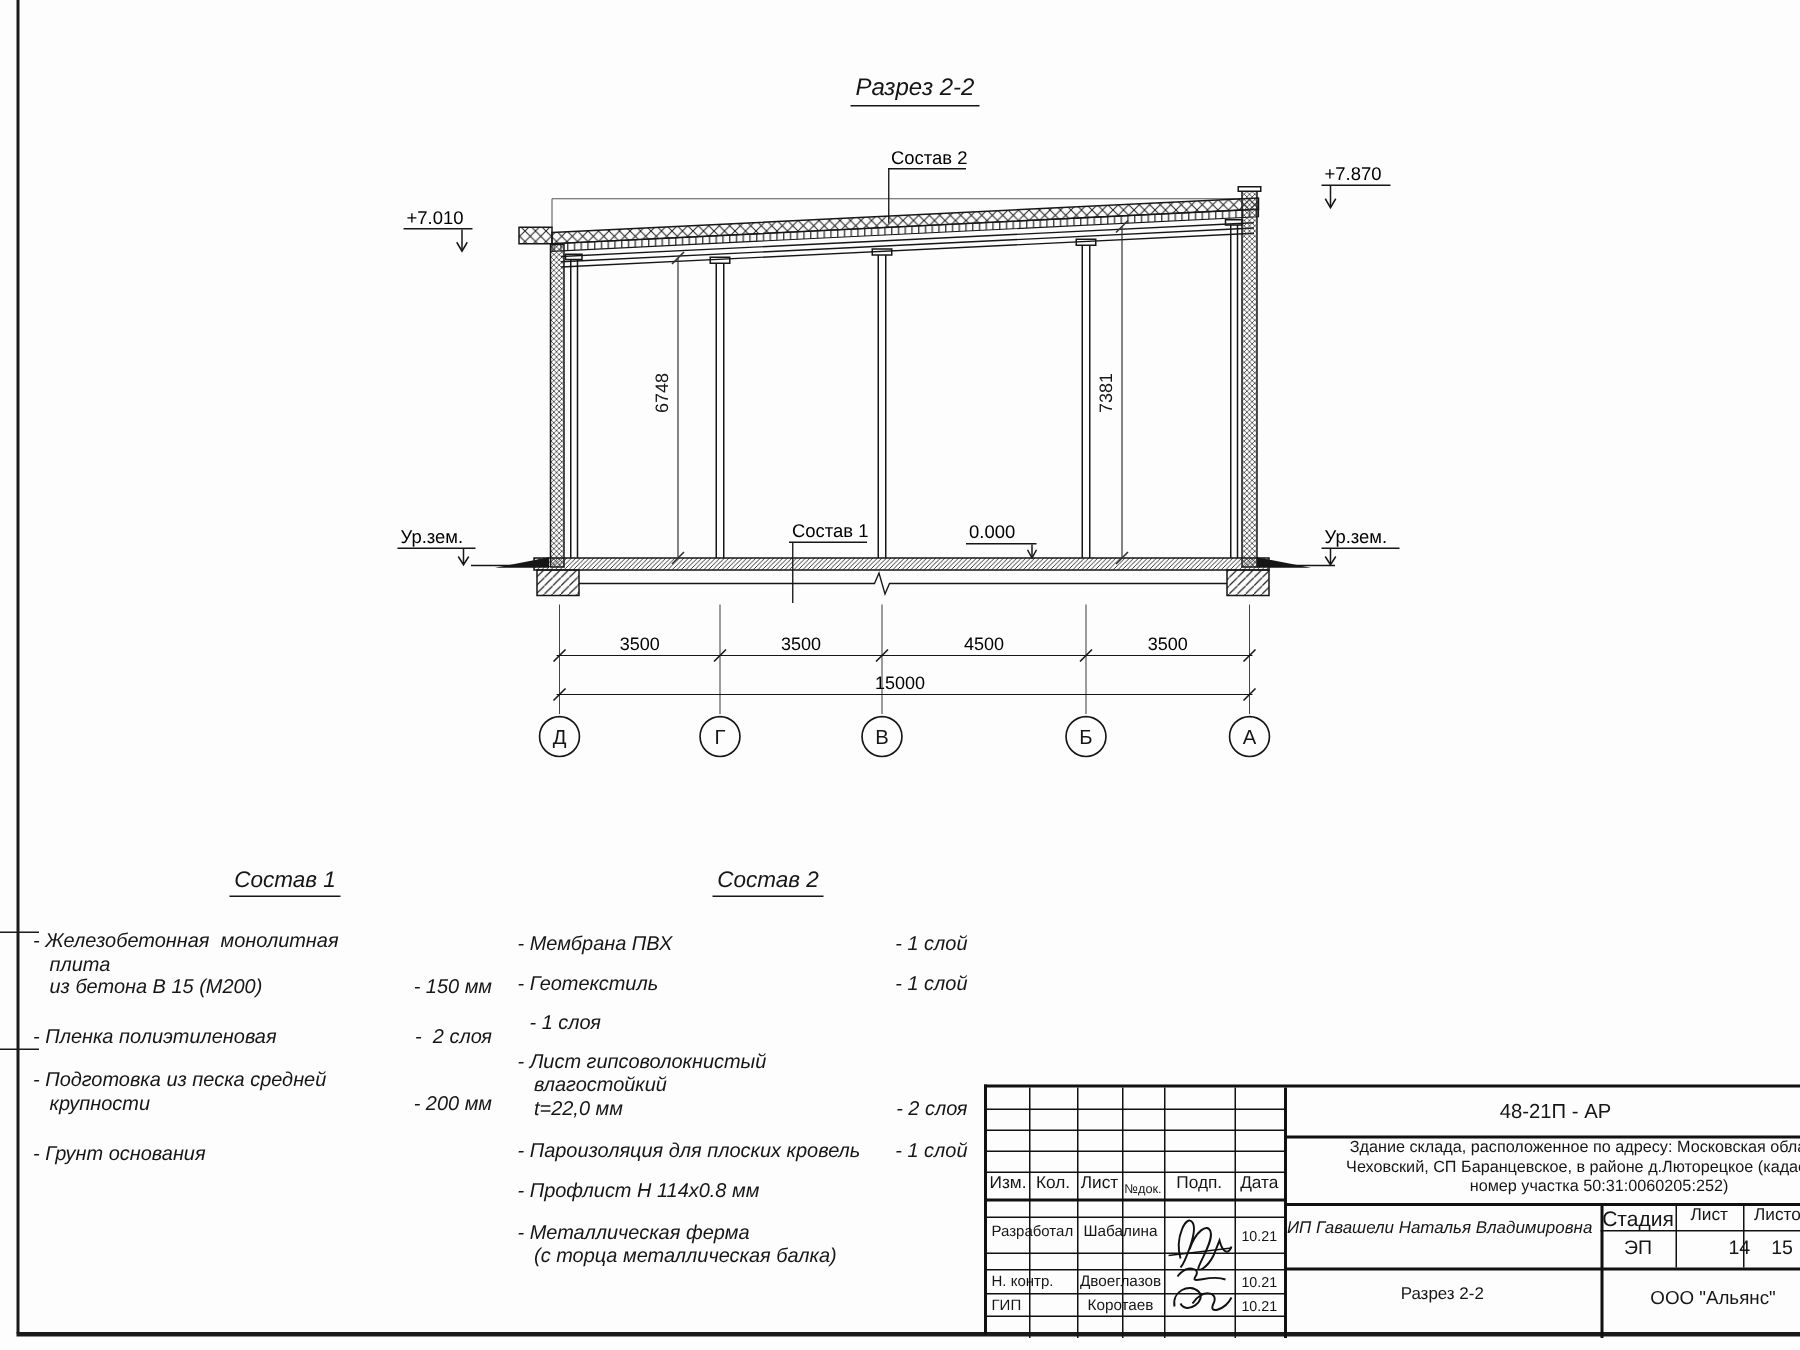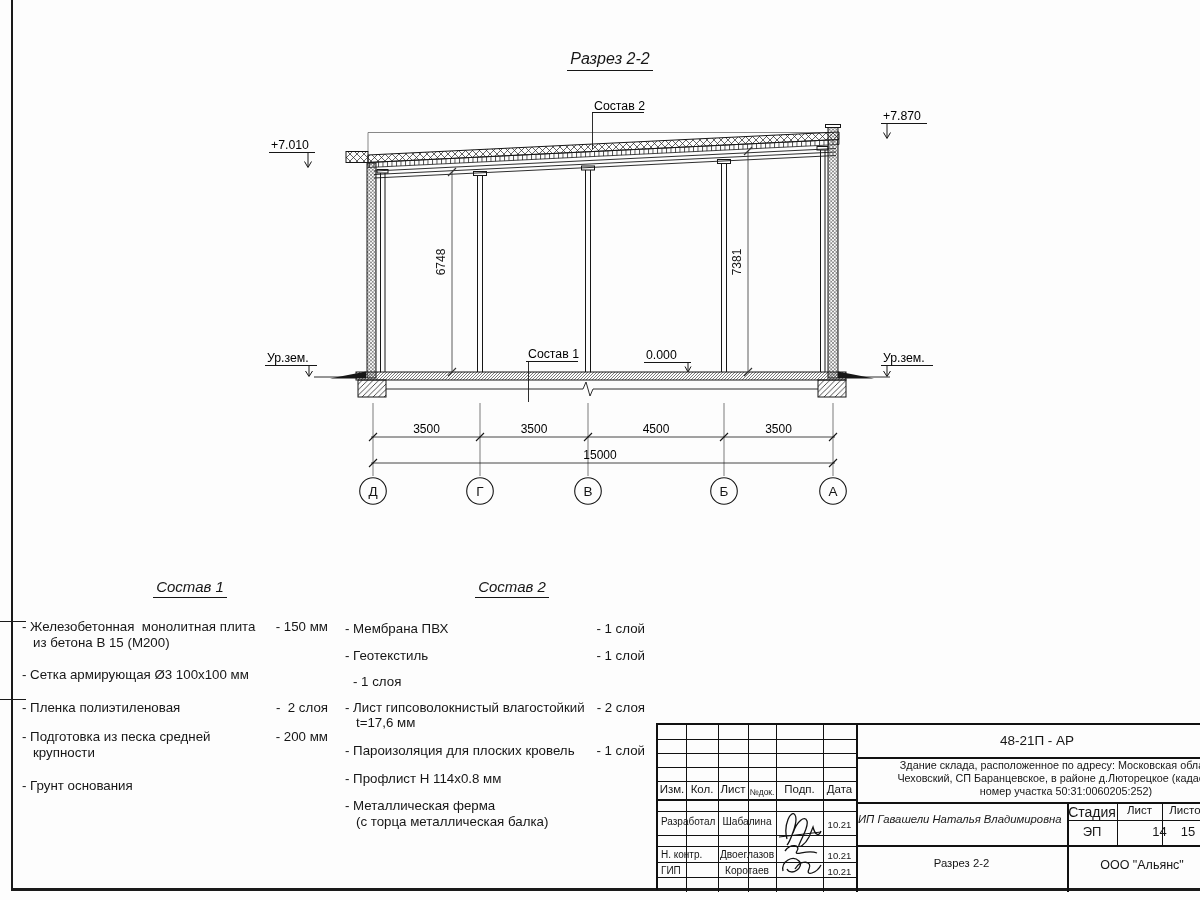--- a/index.html
+++ b/index.html
@@ -6,21 +6,21 @@
   body{width:1200px;height:900px;overflow:hidden;background:#fdfdfd;
        font-family:"Liberation Sans",sans-serif;color:#161616;position:relative;}
   .abs{position:absolute;}
   .ln{position:absolute;background:#1a1a1a;}
   .ctr{text-align:center;}
   .it{font-style:italic;}
   .ul-wrap{position:absolute;text-align:center;}
   .ul-wrap span{display:inline-block;border-bottom:1.4px solid #161616;padding:0 3px 2px 3px;}
   
   .slist{position:absolute;font-size:13.3px;line-height:15.6px;}
-  .srow{display:flex;align-items:flex-start;justify-content:space-between;}
+  .srow{display:flex;align-items:flex-end;justify-content:space-between;font-style:italic;}
   .srow .nm{white-space:pre-wrap;padding-left:11px;text-indent:-11px;flex:1;}
   .srow .vl2{white-space:pre;margin-left:8px;}
   
   #tblock{position:absolute;left:656px;top:723px;width:560px;height:167px;
           border-left:2px solid #111;border-top:2px solid #111;box-sizing:border-box;font-size:11px;}
   #tblock .ln{background:#111;}
   .tb-txt{position:absolute;white-space:nowrap;}
 </style>
 </head>
 <body>
@@ -204,24 +204,20 @@
 <div class="ul-wrap it" style="left:120px;top:578px;width:140px;font-size:15px;">
   <span>Состав 1</span>
 </div>
 <div class="slist" style="left:22px;top:619px;width:306px;">
   <div class="srow">
       <div class="nm">- Железобетонная  монолитная плита
 из бетона В 15 (М200)</div>
       <div class="vl2">- 150 мм</div>
     </div>
   <div class="srow" style="margin-top:17px;">
-      <div class="nm">- Сетка армирующая Ø3 100х100 мм</div>
-      <div class="vl2"></div>
-    </div>
-  <div class="srow" style="margin-top:17px;">
       <div class="nm">- Пленка полиэтиленовая</div>
       <div class="vl2">-  2 слоя</div>
     </div>
   <div class="srow" style="margin-top:14px;">
       <div class="nm">- Подготовка из песка средней
 крупности</div>
       <div class="vl2">- 200 мм</div>
     </div>
   <div class="srow" style="margin-top:17px;">
       <div class="nm">- Грунт основания</div>
@@ -239,21 +235,21 @@
     </div>
   <div class="srow" style="margin-top:11px;">
       <div class="nm">- Геотекстиль</div>
       <div class="vl2">- 1 слой</div>
     </div>
   <div class="srow" style="margin-top:11px;">
       <div class="vl2">- 1 слоя</div>
     </div>
   <div class="srow" style="margin-top:10px;">
       <div class="nm">- Лист гипсоволокнистый влагостойкий
-t=17,6 мм</div>
+t=22,0 мм</div>
       <div class="vl2">- 2 слоя</div>
     </div>
   <div class="srow" style="margin-top:12px;">
       <div class="nm">- Пароизоляция для плоских кровель</div>
       <div class="vl2">- 1 слой</div>
     </div>
   <div class="srow" style="margin-top:12px;">
       <div class="nm">- Профлист Н 114х0.8 мм</div>
       <div class="vl2"></div>
     </div>

